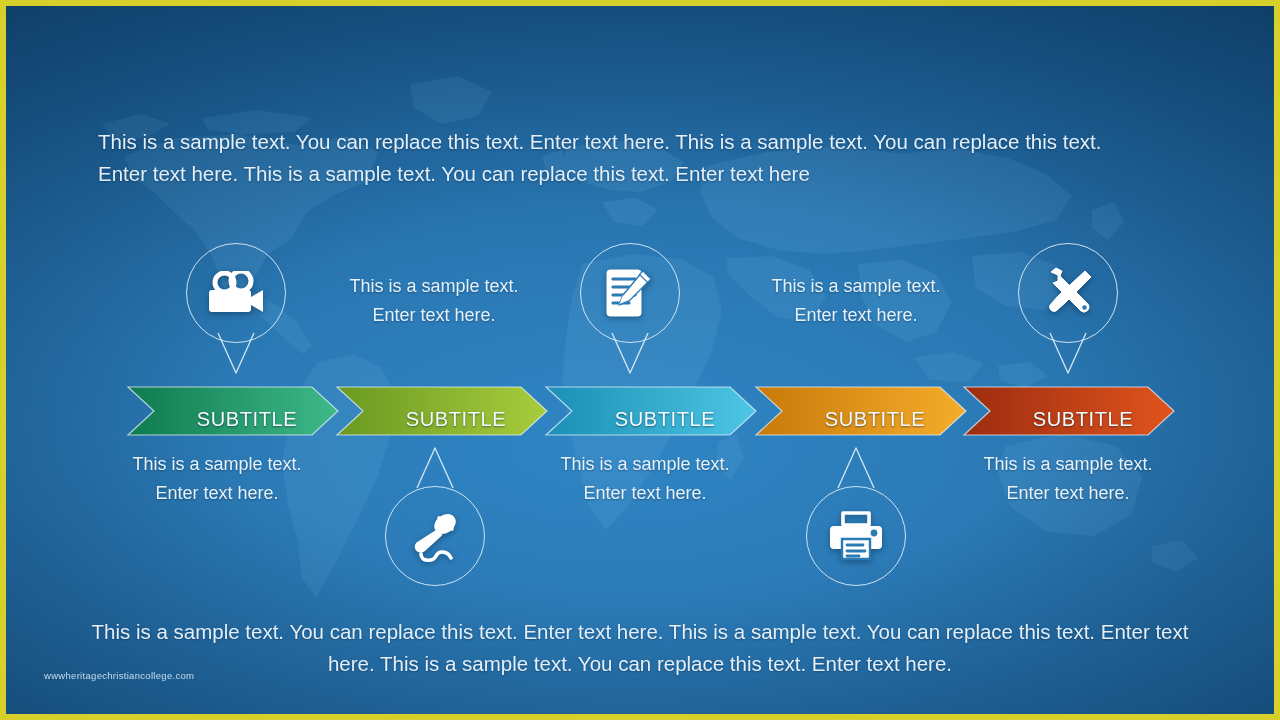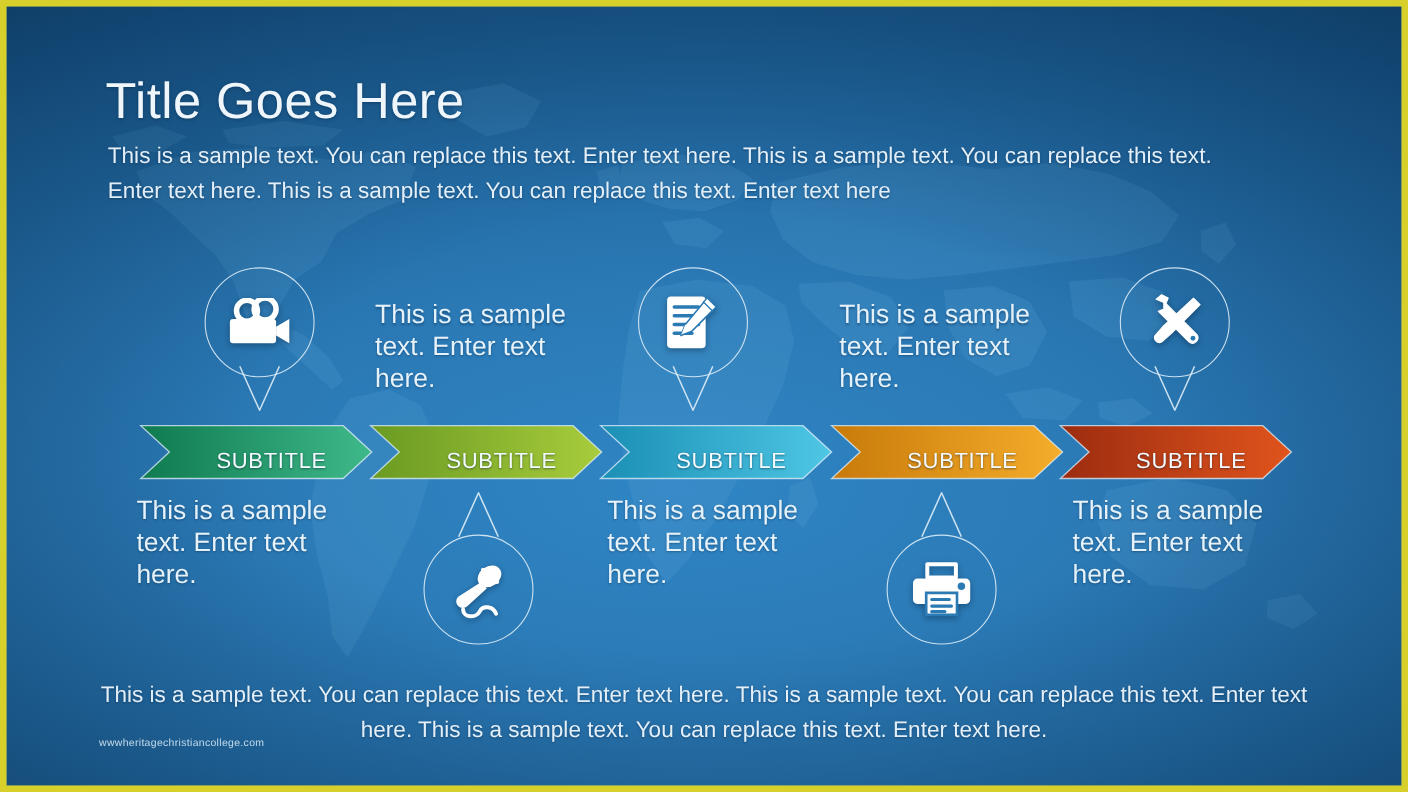--- a/index.html
+++ b/index.html
@@ -64,34 +64,34 @@
     position:absolute; inset:0;
     display:flex; align-items:center; justify-content:center;
     padding-left:28px;
     font-size:20px; letter-spacing:.6px; color:#f4fbff;
     text-shadow:0 1px 2px rgba(0,20,45,.5);
     pointer-events:none;
   }
 
   
   .desc {
-    position:absolute; width:186px; text-align:left;
-    font-size:24px; line-height:29px; color:#e6f2fa;
+    position:absolute; width:186px; text-align:center;
+    font-size:18px; line-height:29px; color:#e6f2fa;
     text-shadow:0 1px 2px rgba(0,30,60,.4);
   }
 
   
   #footer {
     position:absolute; left:70px; top:610px; width:1128px;
     text-align:center; font-size:20.5px; line-height:32px;
     color:#e3eff8; text-shadow:0 1px 2px rgba(0,30,60,.4);
   }
   #watermark {
     position:absolute; left:38px; top:664px;
-    font-size:9.5px; letter-spacing:.3px; color:#cfe4f2; opacity:.92;margin-left:46px;
+    font-size:9.5px; letter-spacing:.3px; color:#cfe4f2; opacity:.92;
   }
 </style>
 </head>
 <body>
 
 <div id="slide">
 
   <div id="mapwrap">
     <svg viewBox="0 0 1268 708" preserveAspectRatio="none" aria-hidden="true">
       <g fill="#5fa8d8" opacity="0.62">
@@ -126,21 +126,20 @@
 
         <path d="M536 150 L556 144 L560 164 L542 172 Z"></path>
 
         <path d="M712 436 L730 428 L738 452 L724 474 L710 460 Z"></path>
       </g>
     </svg>
   </div>
 
   <div id="vignette"></div>
 
-  <div id="title">Title Goes Here</div>
   <div id="subtitle">This is a sample text. You can replace this text. Enter text here. This is a sample text. You can replace this text. Enter text here. This is a sample text. You can replace this text. Enter text here</div>
 
   <div id="chevrons">
       <div class="chev" style="left: 122px;">
         <svg viewBox="0 0 210 48">
        <defs>
          <linearGradient id="cg0" x1="0" y1="0" x2="1" y2="0">
            <stop offset="0%" stop-color="#0f7a4f"></stop>
            <stop offset="100%" stop-color="#3fb98a"></stop>
          </linearGradient>

